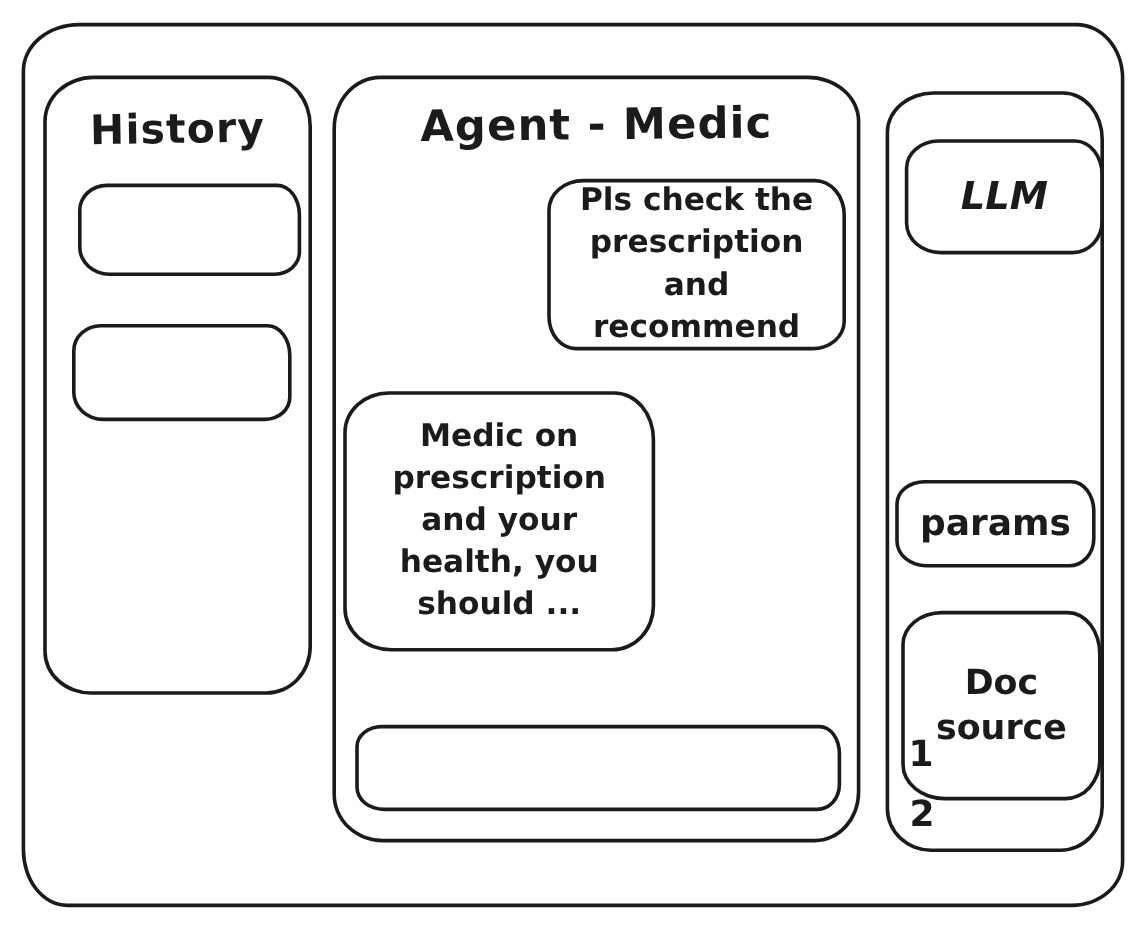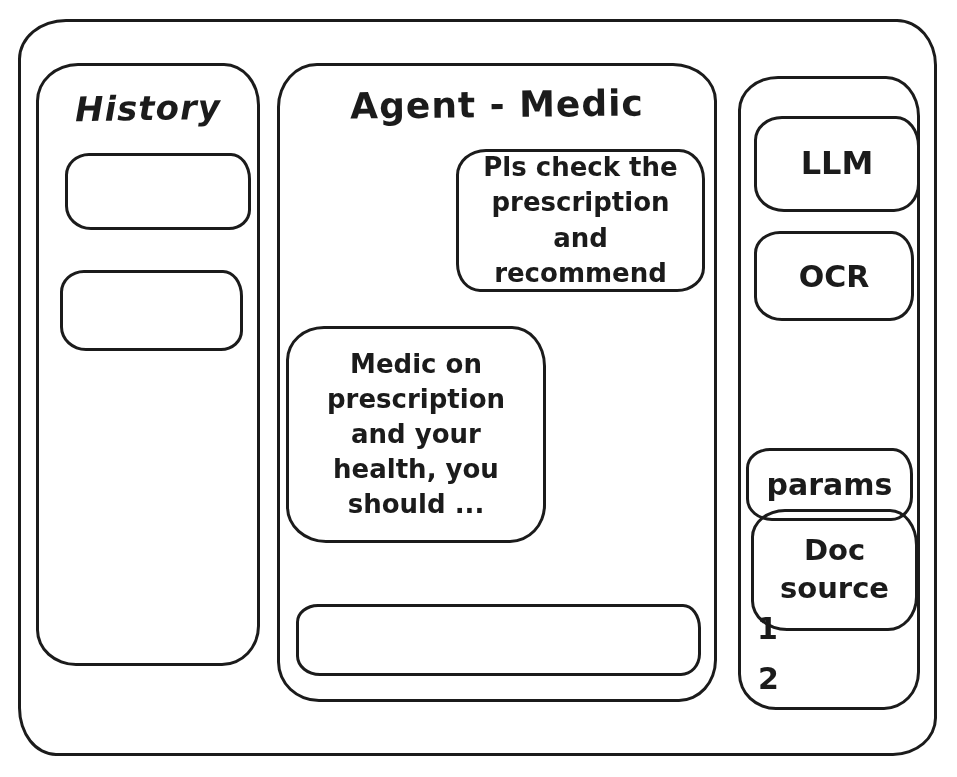--- a/index.html
+++ b/index.html
@@ -25,23 +25,22 @@
     background:transparent;
     box-sizing:border-box;
   }
   .frame{
     left:18px; top:19px; width:919px; height:737px;
     border-width:3.5px;
     border-radius:48px 40px 44px 38px / 40px 46px 38px 48px;
   }
   
   .history{
-    left:36px; top:63px; width:224px; height:603px;
+    left:36px; top:63px; width:224px; height:516px;
     border-radius:42px 36px 38px 40px / 38px 42px 40px 36px;
-    font-style:italic;
   }
   .history-title{
     position:absolute; left:0; top:22px; width:100%;
     text-align:center;
     font-size:34px; font-weight:bold; letter-spacing:1px;
     transform:rotate(-1deg);
   }
   .hist-item{
     border-radius:24px 20px 22px 26px / 22px 26px 20px 24px;
     cursor:pointer;
@@ -96,36 +95,35 @@
     display:flex; align-items:center; justify-content:center;
     text-align:center;
     font-family:inherit; font-weight:bold; color:var(--ink);
     background:transparent; cursor:pointer;
     border:3px solid var(--ink);
     box-sizing:border-box;
     line-height:1.3;
   }
   .tool-llm{
     left:13px; top:37px; width:166px; height:96px;
-    font-size:32px; 
+    font-size:32px; font-style:italic;
     border-radius:28px 24px 26px 30px / 24px 30px 28px 26px;
   }
   .tool-ocr{
     left:13px; top:152px; width:160px; height:90px;
     font-size:30px;
     border-radius:26px 22px 24px 28px / 22px 28px 26px 24px;
   }
   .tool-params{
     left:5px; top:321px; width:167px; height:73px;
     font-size:30px;
     border-radius:24px 20px 22px 26px / 20px 26px 24px 22px;
-    margin-top:48px;
   }
   .tool-doc{
-    left:10px; top:430px; width:167px; height:122px;
+    left:10px; top:430px; width:167px; height:158px;
     font-size:29px;
     border-radius:34px 28px 30px 36px / 28px 36px 34px 30px;
     padding:0 26px;
   }
   .doc-num{
     position:absolute;
     font-size:30px; font-weight:bold;
     cursor:pointer;
   }
   .doc-num-1{ left:16px; top:532px; }
@@ -152,20 +150,19 @@
     <div class="sk bubble bubble-assistant">Medic on
 prescription
 and your
 health, you
 should ...</div>
     <input type="text" class="chat-input" placeholder="" style="">
   </div>
 
   <div class="sk tools">
     <button class="tool tool-llm">LLM</button>
-    <button class="tool tool-ocr">OCR</button>
     <button class="tool tool-params">params</button>
     <button class="tool tool-doc">Doc source</button>
     <div class="doc-num doc-num-1">1</div>
     <div class="doc-num doc-num-2">2</div>
   </div>
 
 </div>
 
 </body></html>

